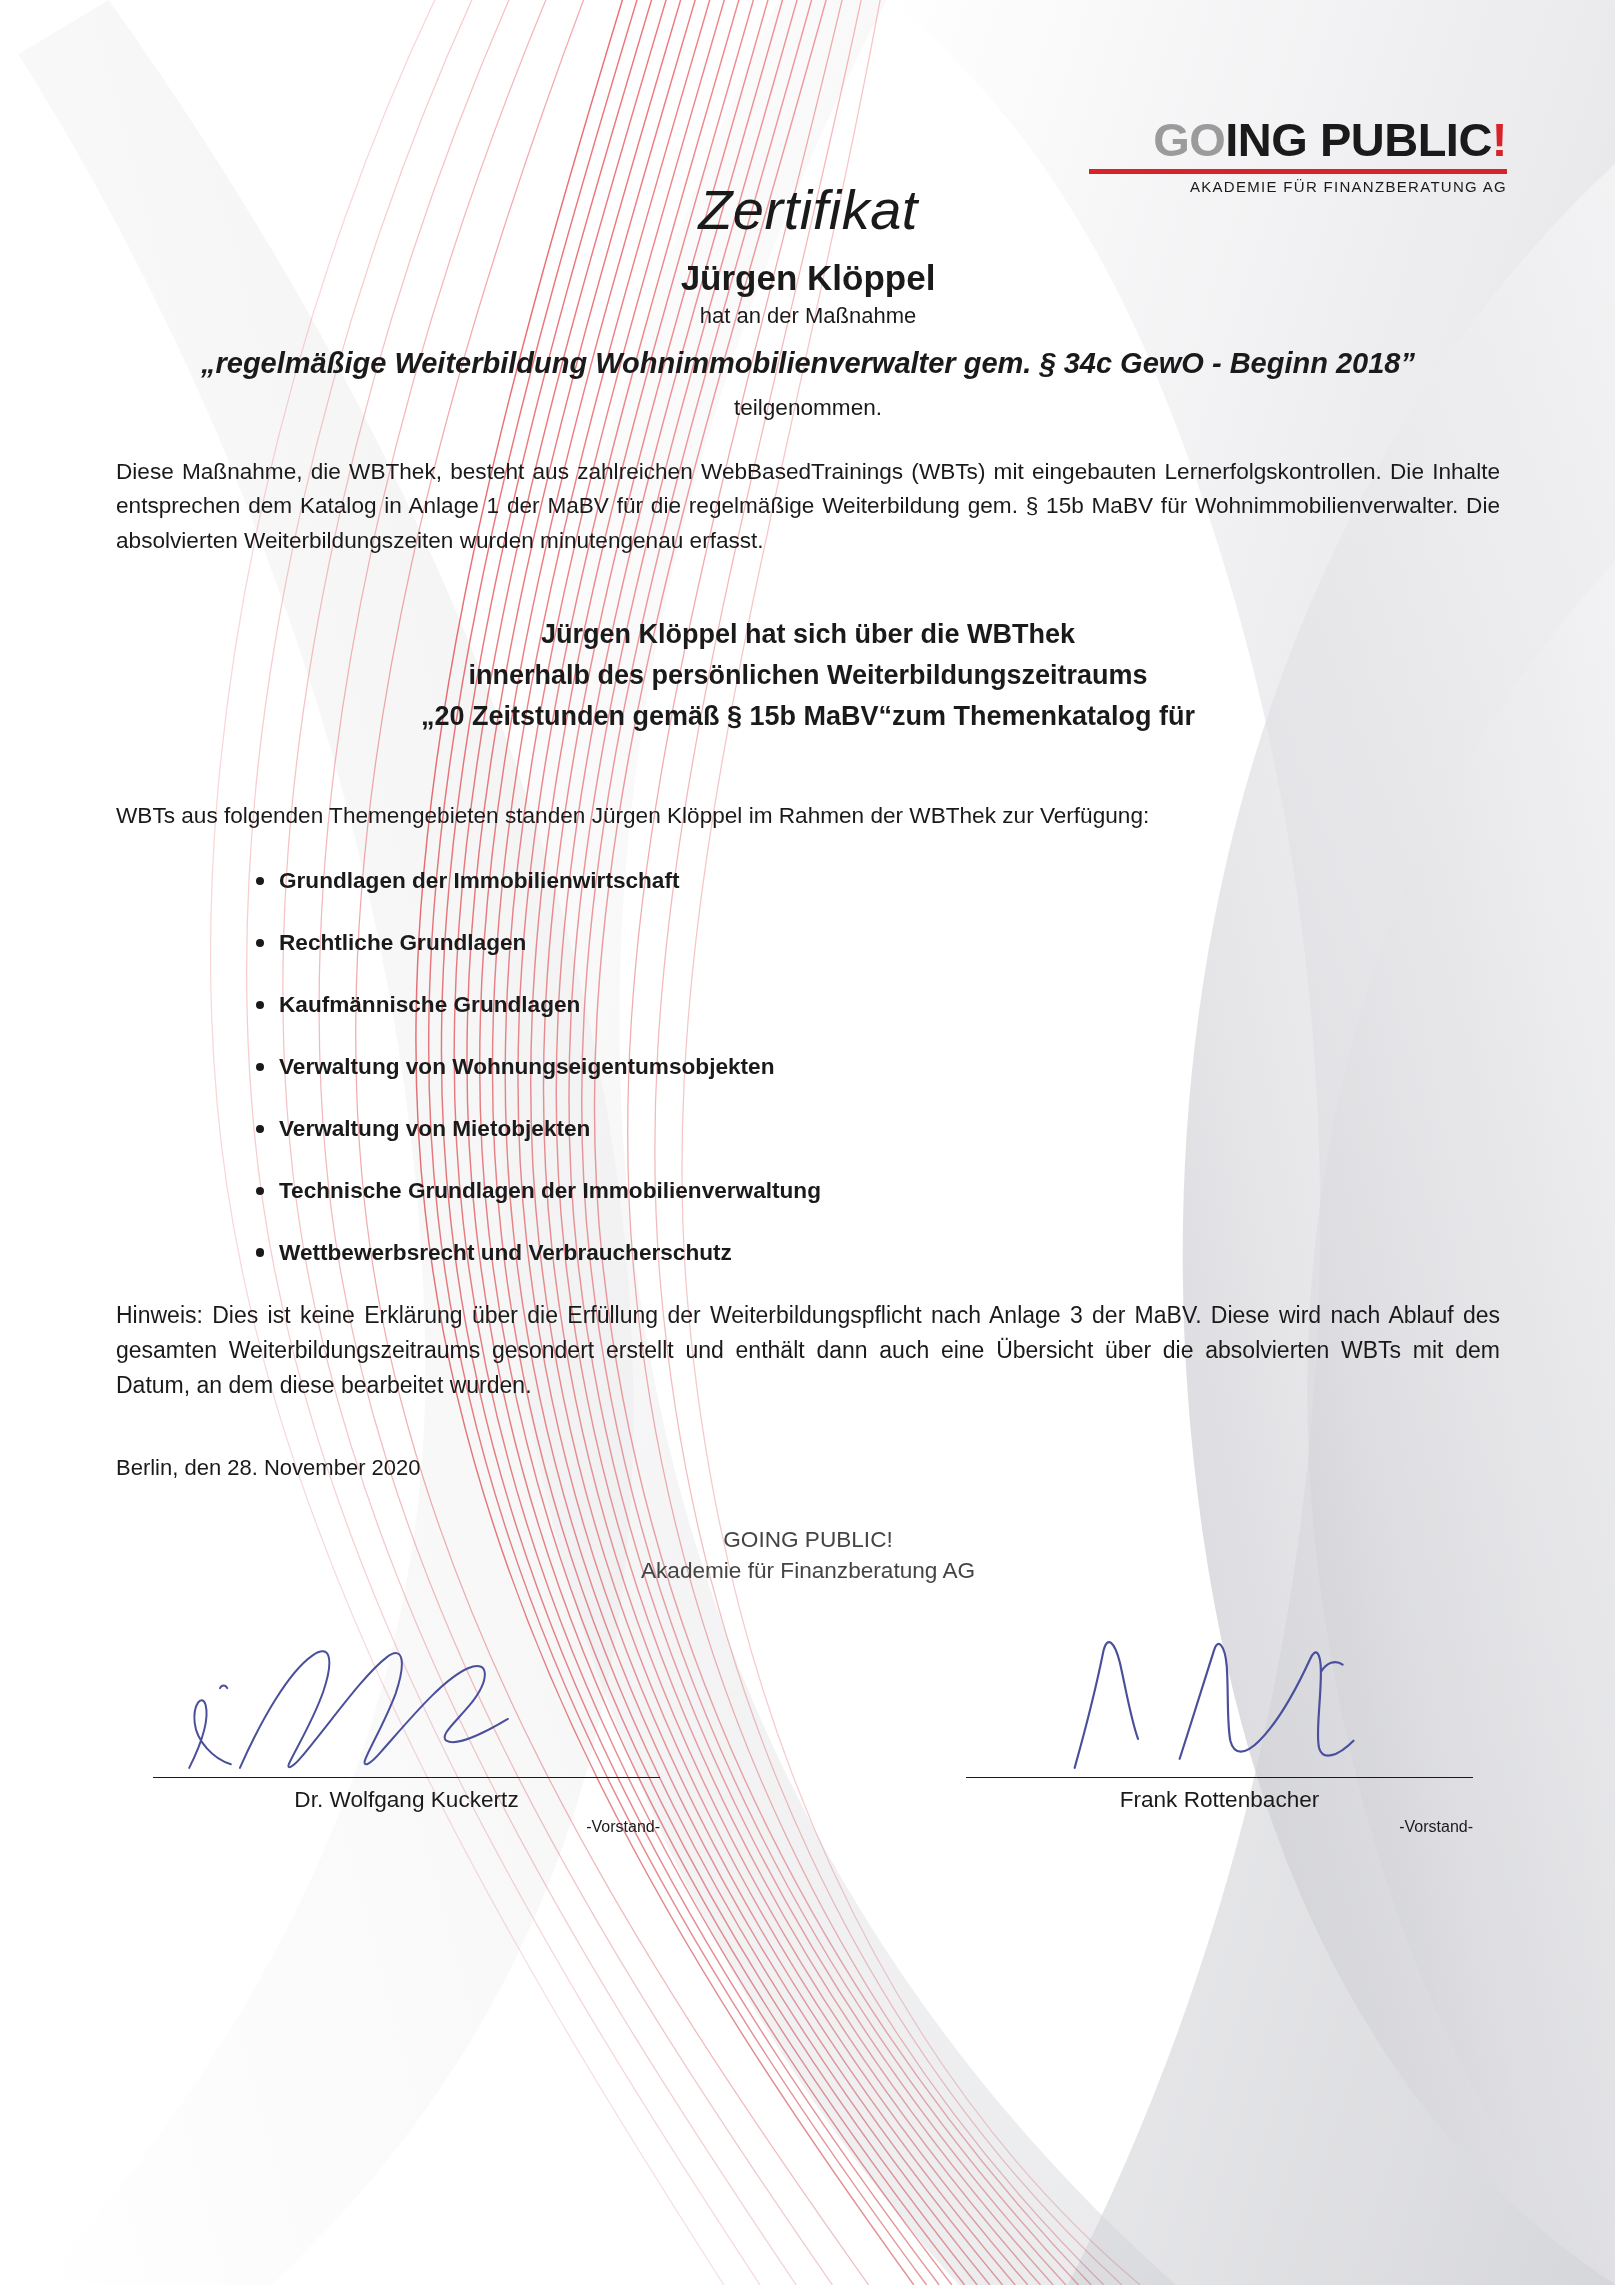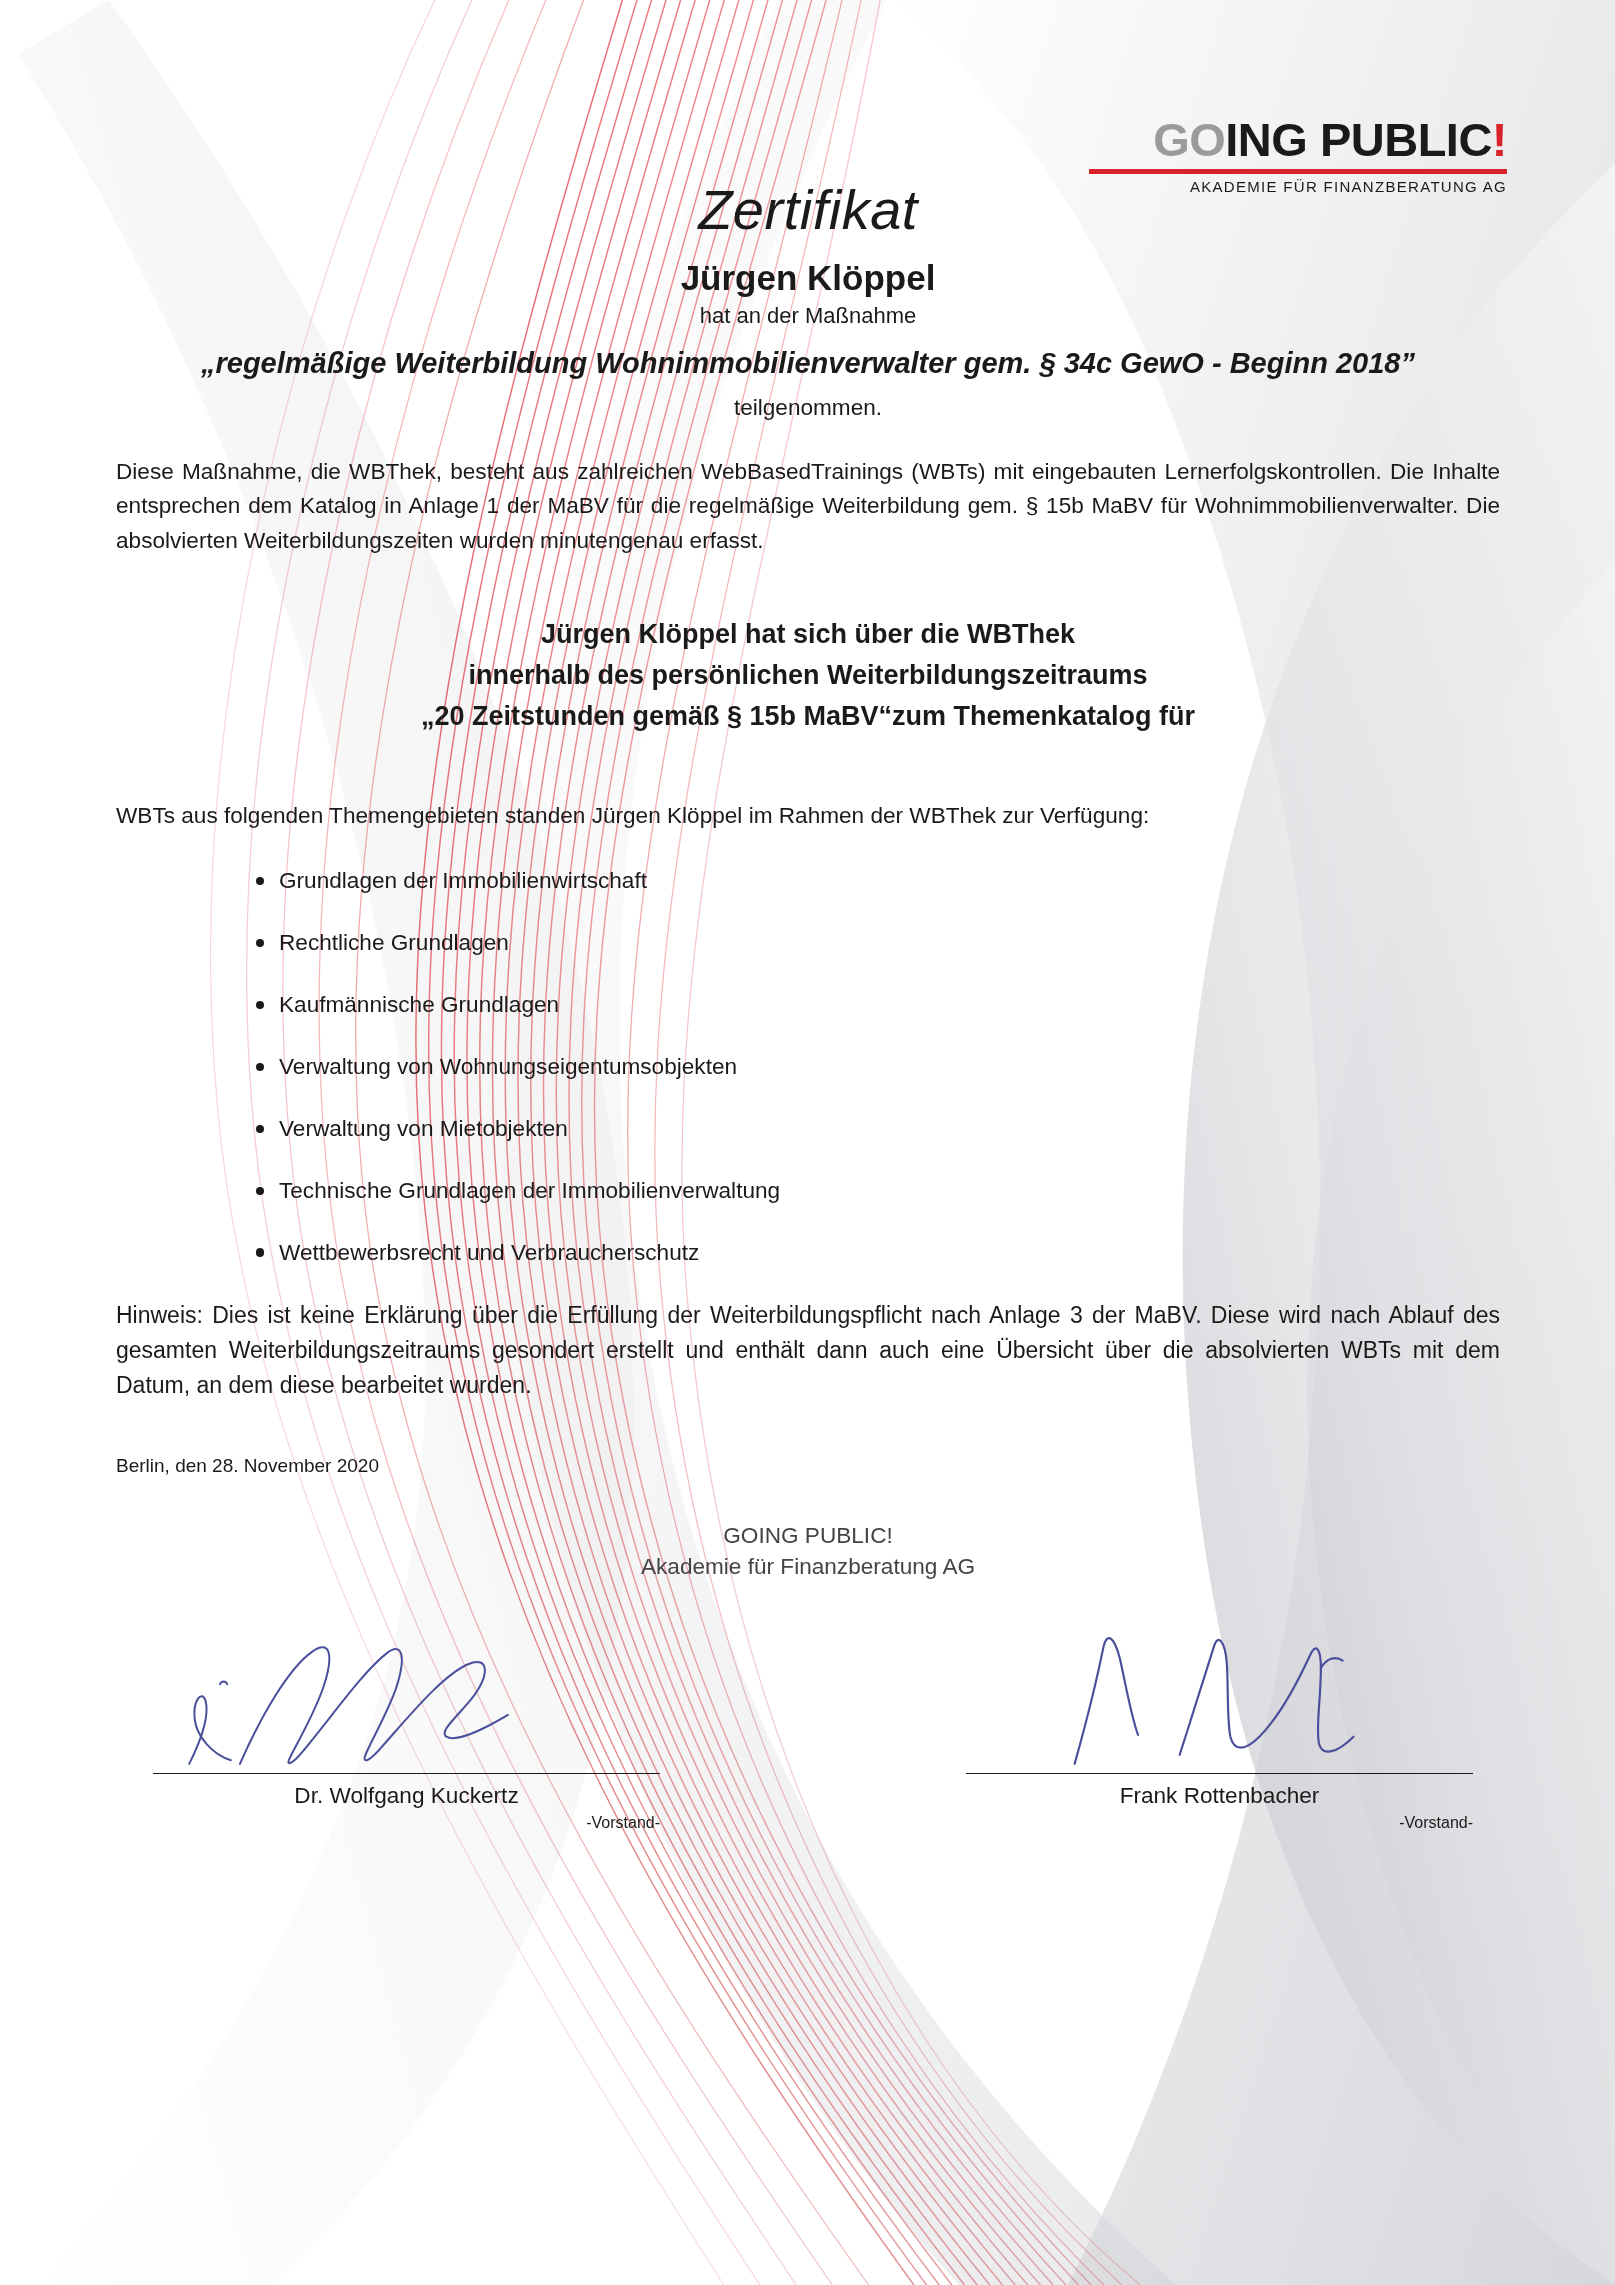--- a/index.html
+++ b/index.html
@@ -122,20 +122,21 @@
     font-size: 22.6px;
     line-height: 1.52;
     text-align: justify;
   }
 
   ul.topics {
     width: 1266px;
     margin: 31px auto 13px auto;
     padding: 0 0 0 208px;
     list-style: none;
+    font-weight: bold;
   }
   ul.topics li {
     position: relative;
     font-size: 22.6px;
     line-height: 1.5;
     margin: 0 0 28px 0;
   }
   ul.topics li::before {
     content: "";
     position: absolute;
@@ -151,21 +152,21 @@
     width: 1384px;
     margin: 27px auto 16px auto;
     font-size: 23px;
     line-height: 1.52;
     text-align: justify;
   }
 
   .place-date {
     width: 1384px;
     margin: 52px auto 0 auto;
-    font-size: 19px;
+    font-size: 22px;
   }
 
   
   .company-block {
     text-align: center;
     font-size: 22.6px;
     line-height: 1.4;
     margin-top: 43px;
     color: #444;
   }

